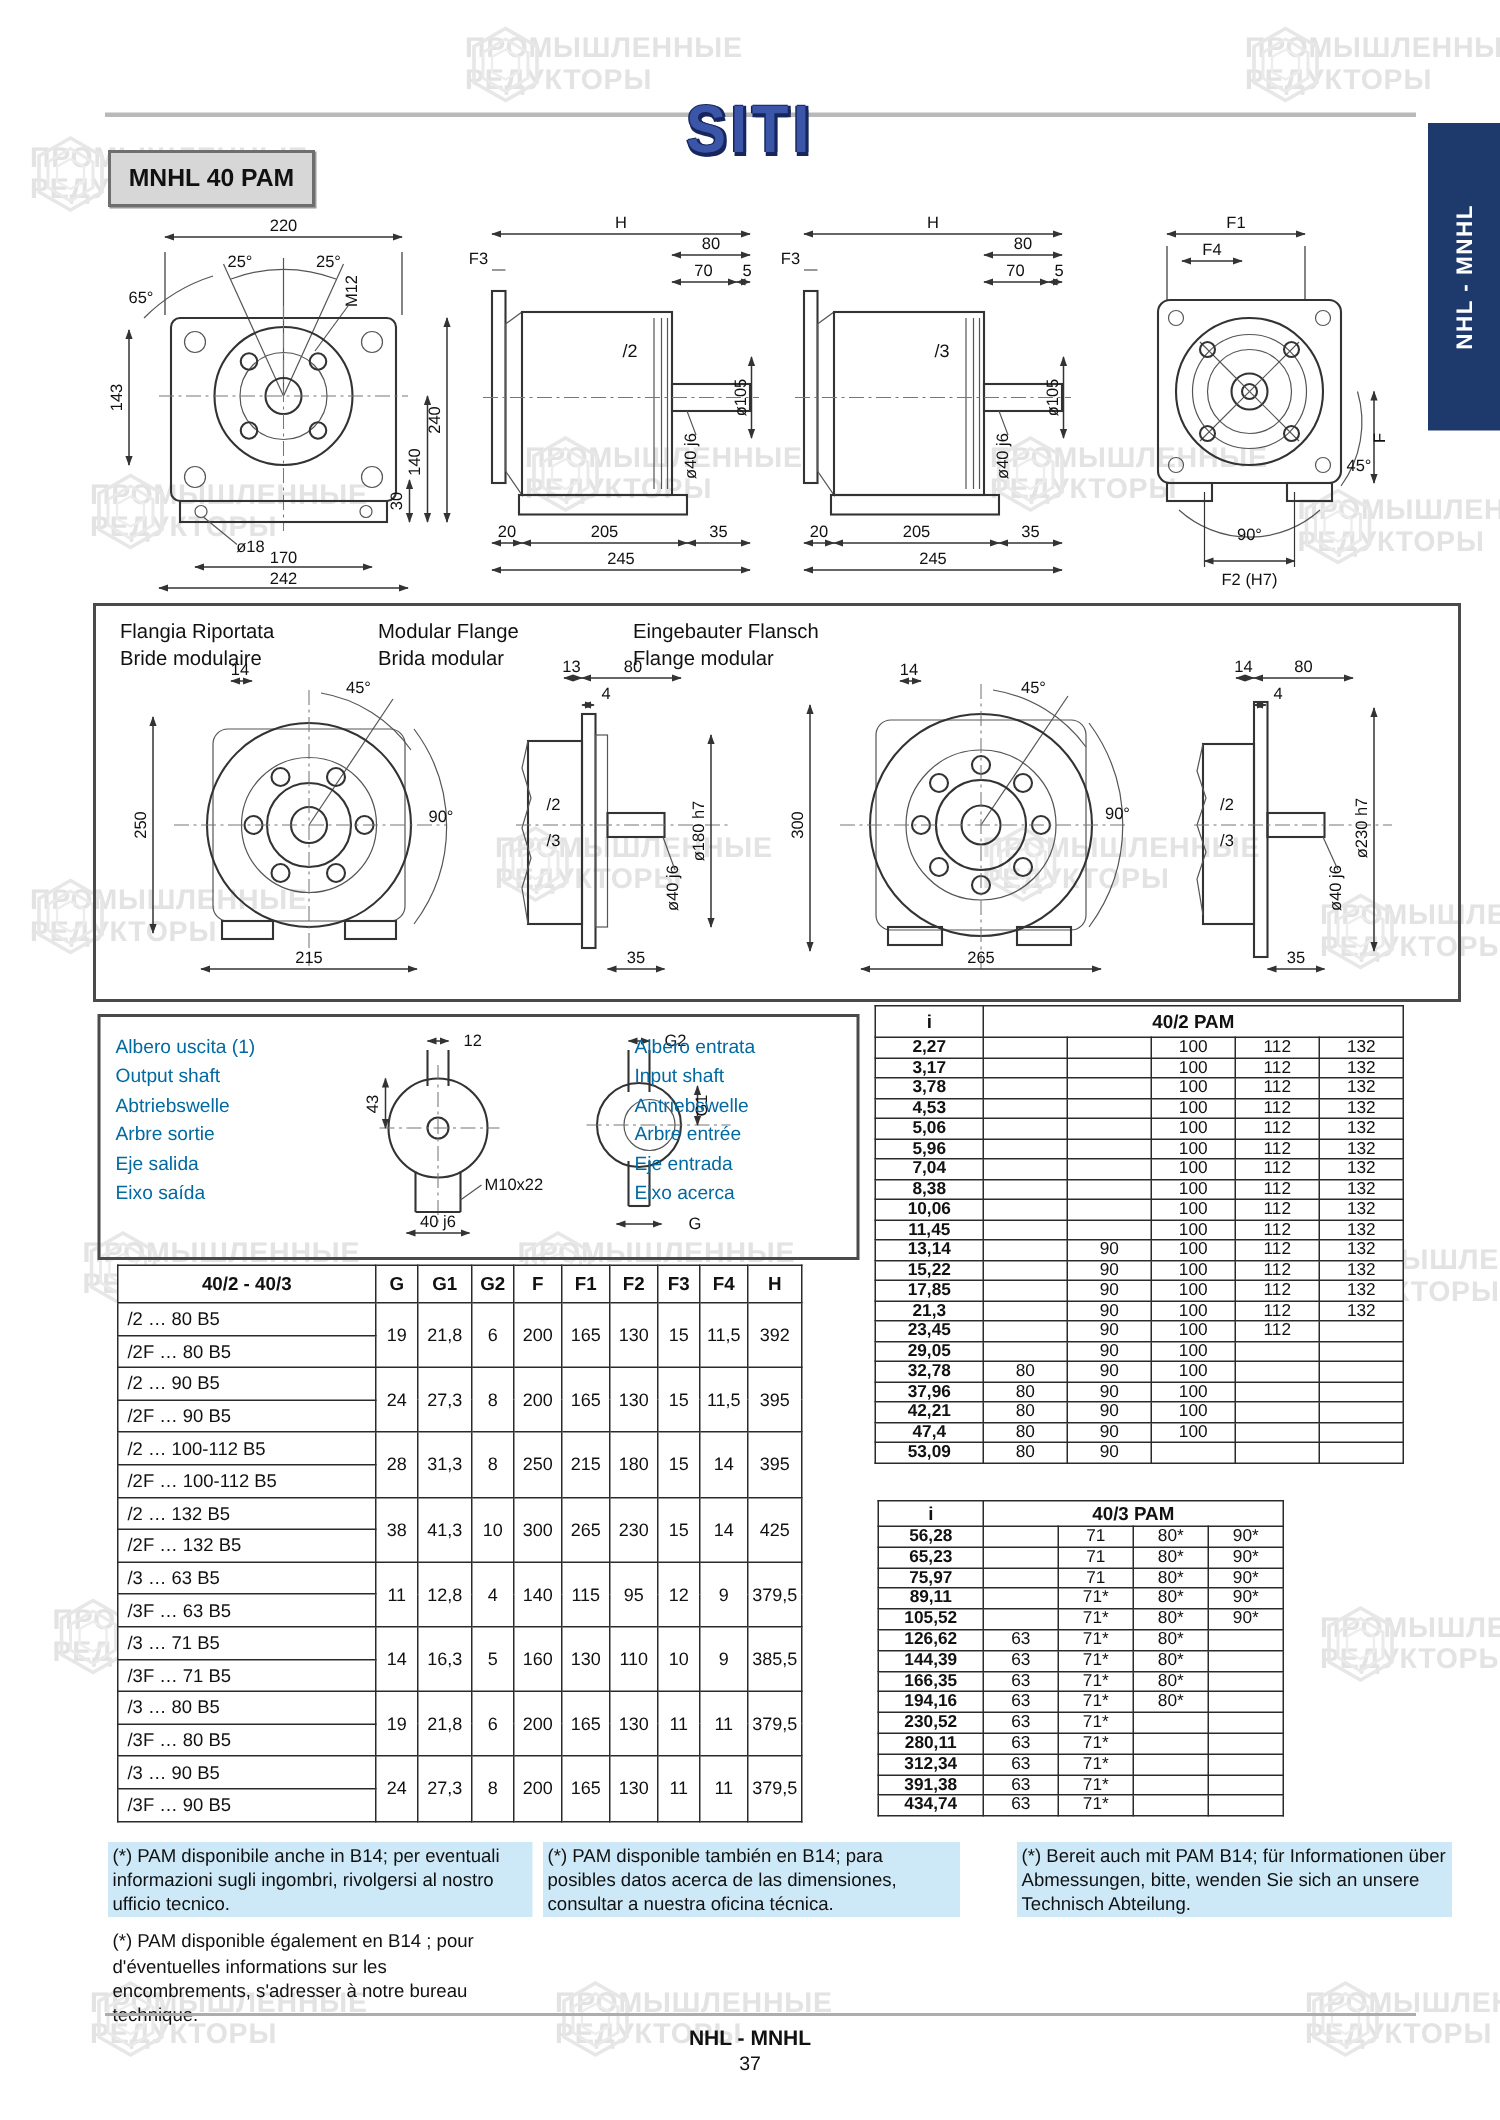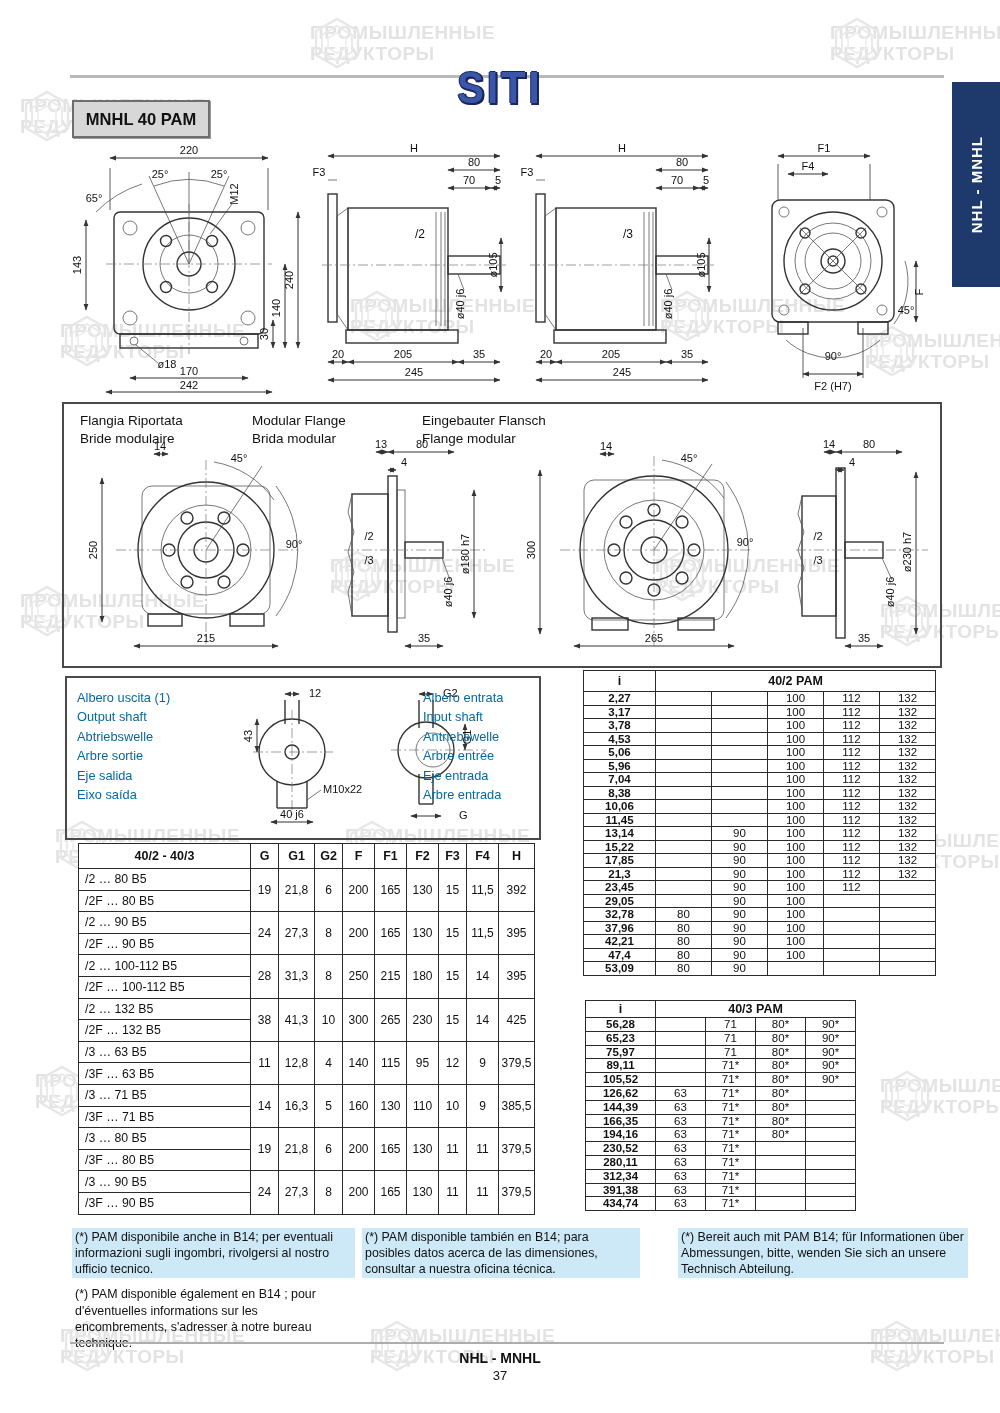--- a/index.html
+++ b/index.html
@@ -16,21 +16,21 @@
     transform:scaleY(1.12);display:inline-block;}
   #header-rule{left:70px;top:75px;width:874px;height:3px;background:#b9b9b9;z-index:1;}
   #side-tab{left:952px;top:82px;width:48px;height:205px;background:#1e3a6c;z-index:3;
     display:flex;align-items:center;justify-content:center;}
   #side-tab span{color:#fff;font-weight:bold;font-size:15px;letter-spacing:1px;
     writing-mode:vertical-rl;transform:rotate(180deg);white-space:nowrap;}
   #title-box{left:72px;top:100px;width:134px;height:34px;background:#d7d7d7;border:2px solid #6e6e6e;
     box-shadow:1px 1px 0 #9a9a9a;display:flex;align-items:center;justify-content:center;z-index:2;}
   #title-box span{font-weight:bold;font-size:16.5px;color:#111;}
   
-  .section-box{border:2px solid #4a4a4a;background:transparent;z-index:2;}
+  .section-box{border:2px solid #4a4a4a;background:transparent;z-index:2;padding-left:32px;}
   #flange-box{left:62px;top:402px;width:876px;height:262px;}
   #shaft-box{left:65px;top:676px;width:472px;height:160px;}
   .flange-label{position:absolute;top:8px;font-size:13.5px;line-height:1.35;color:#111;z-index:2;}
   .shaft-labels{position:absolute;font-size:12.8px;line-height:1.52;color:#0369a1;z-index:2;}
   svg{position:absolute;z-index:2;overflow:visible;}
   svg text{font-family:"Liberation Sans",sans-serif;font-size:11px;fill:#111;}
   svg text.big{font-size:12px;}
   .draw{stroke:#333;fill:none;stroke-width:1.4;}
   .thin{stroke:#555;fill:none;stroke-width:.8;}
   .cl{stroke:#777;fill:none;stroke-width:.7;stroke-dasharray:10 3 2 3;}
@@ -646,21 +646,21 @@
       <line class="dim" x1="44" y1="132" x2="74" y2="132"></line>
       <text x="92" y="135">G</text>
     </svg>
 
     <div class="shaft-labels" style="left:356px;top:10px">
       <div>Albero entrata</div>
       <div>Input shaft</div>
       <div>Antriebswelle</div>
       <div>Arbre entrée</div>
       <div>Eje entrada</div>
-      <div>Arbre entrada</div>
+      <div>Eixo acerca</div>
     </div>
   </div>
 
   <table id="pam2-table">
       <colgroup>
         <col style="width: 72px;">
         <col style="width: 56px;">
         <col style="width: 56px;">
         <col style="width: 56px;">
         <col style="width: 56px;">

